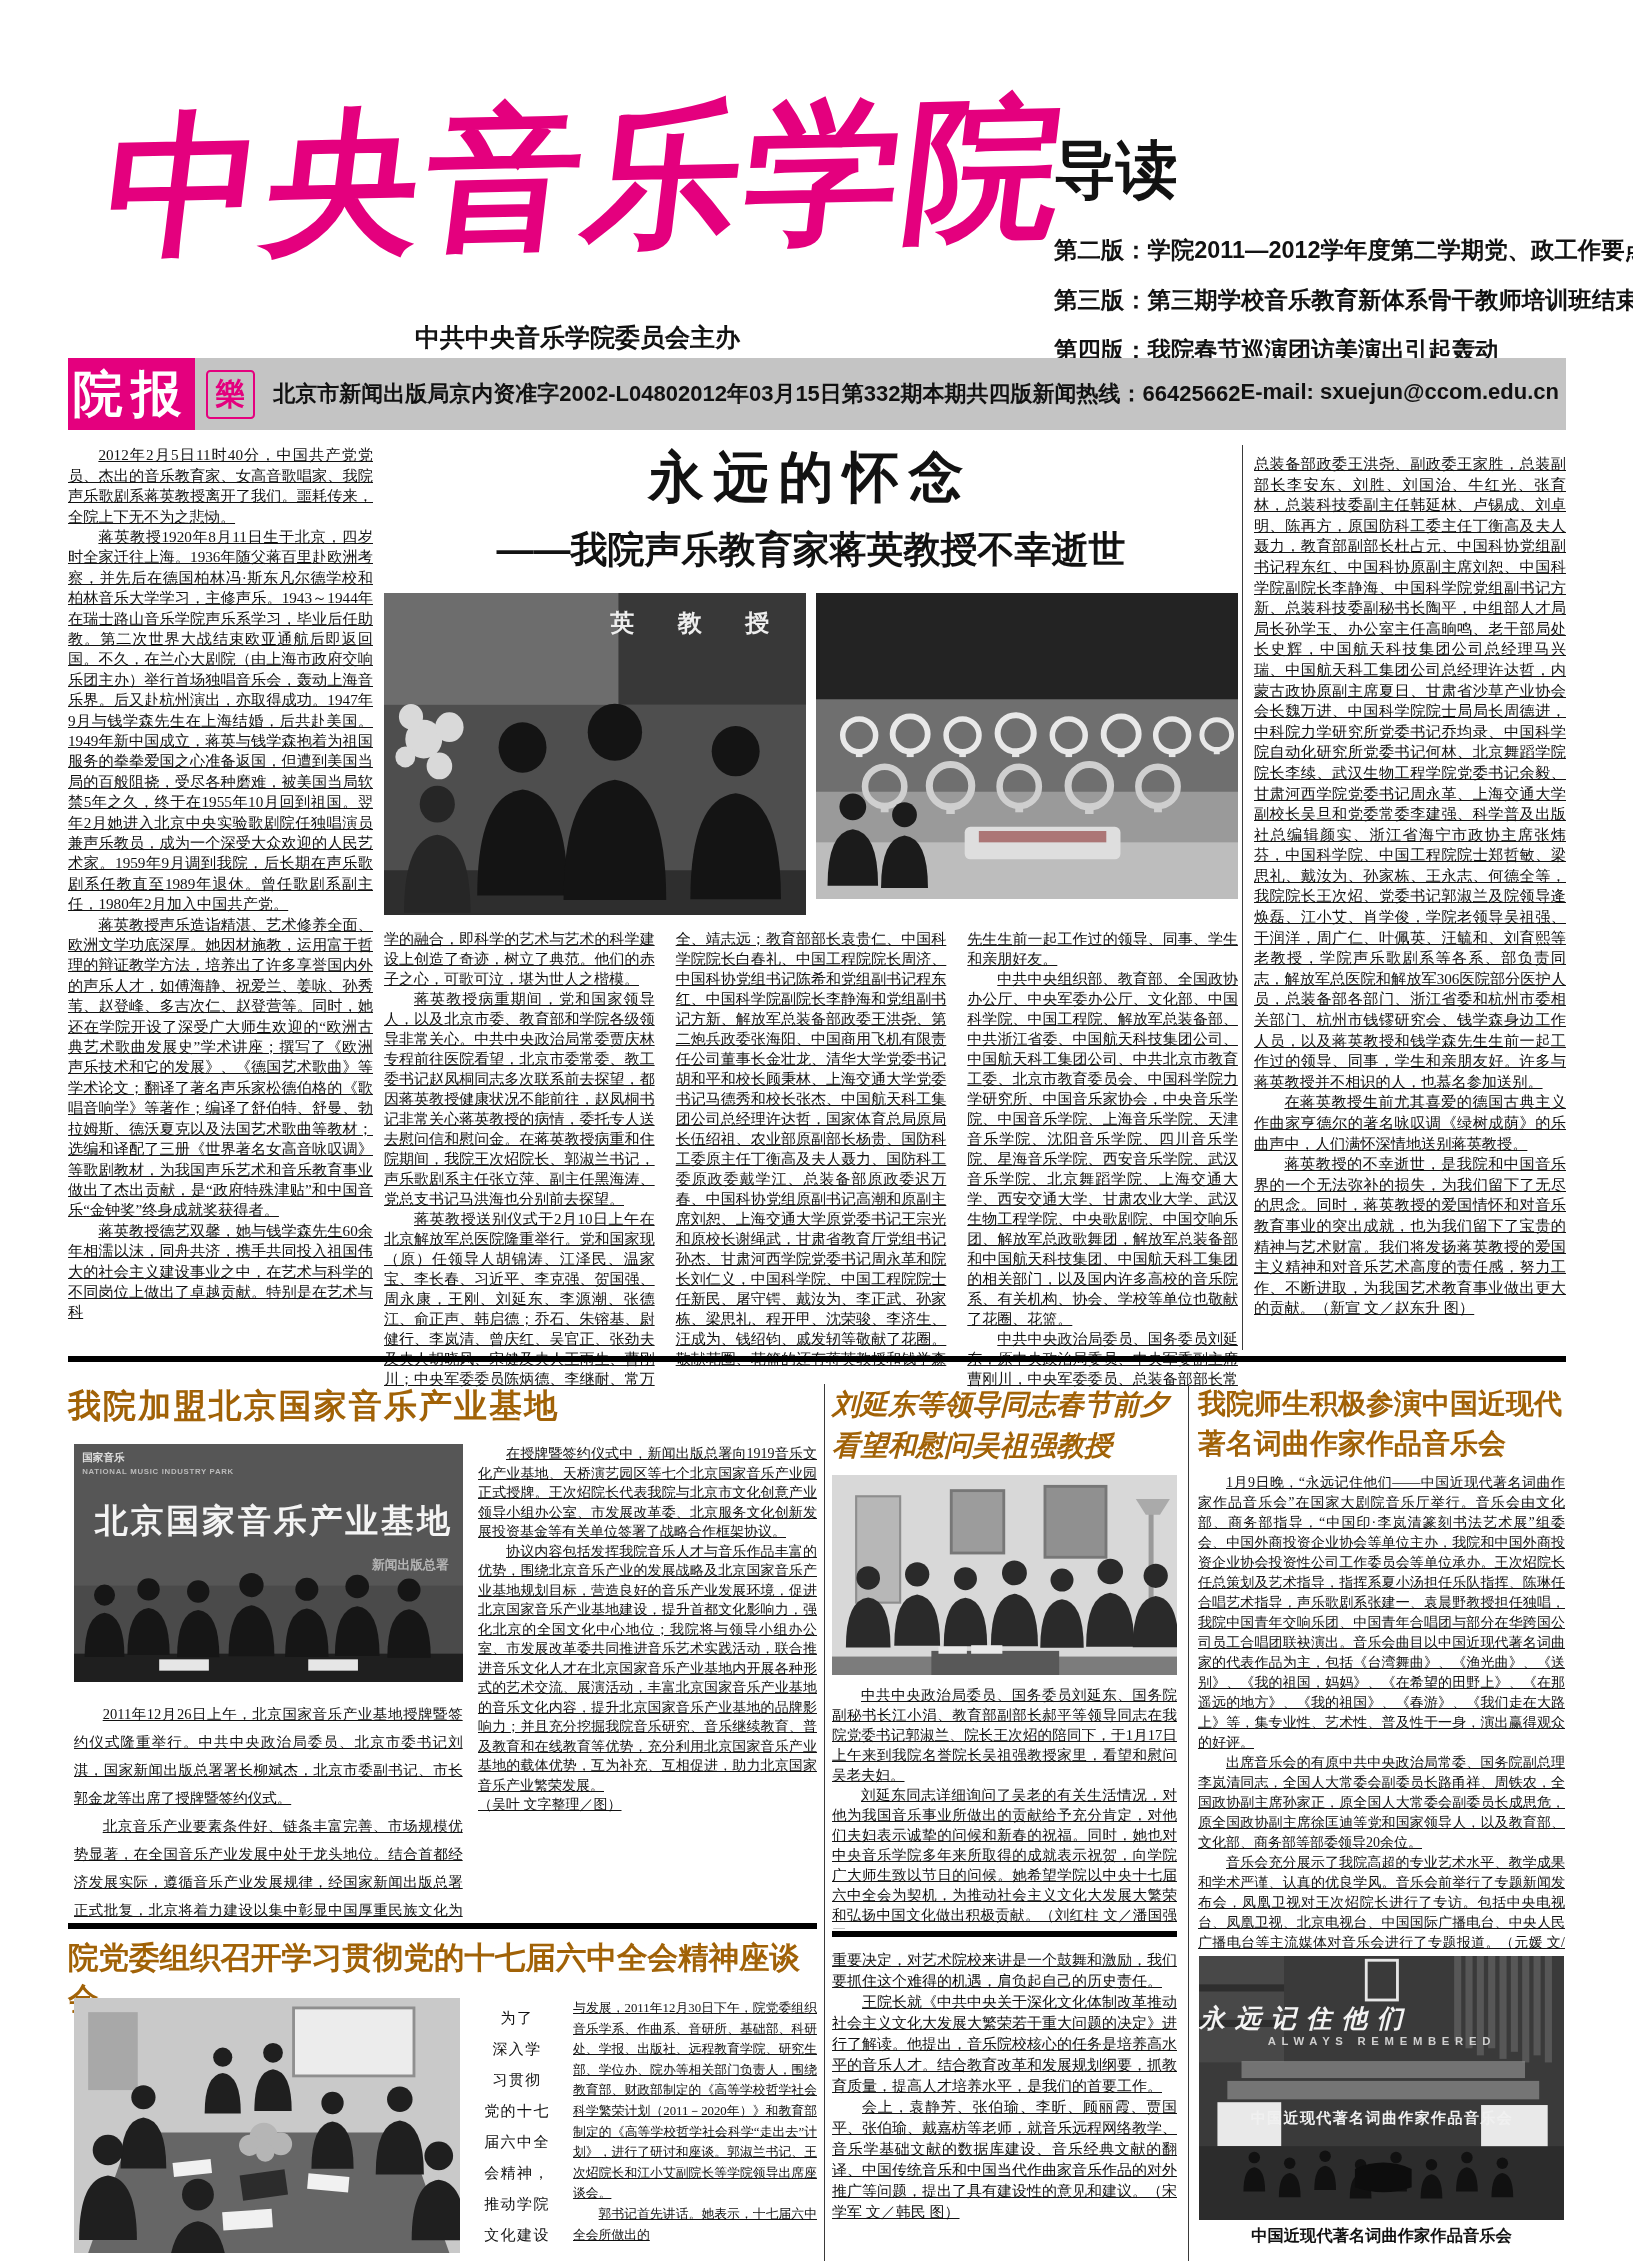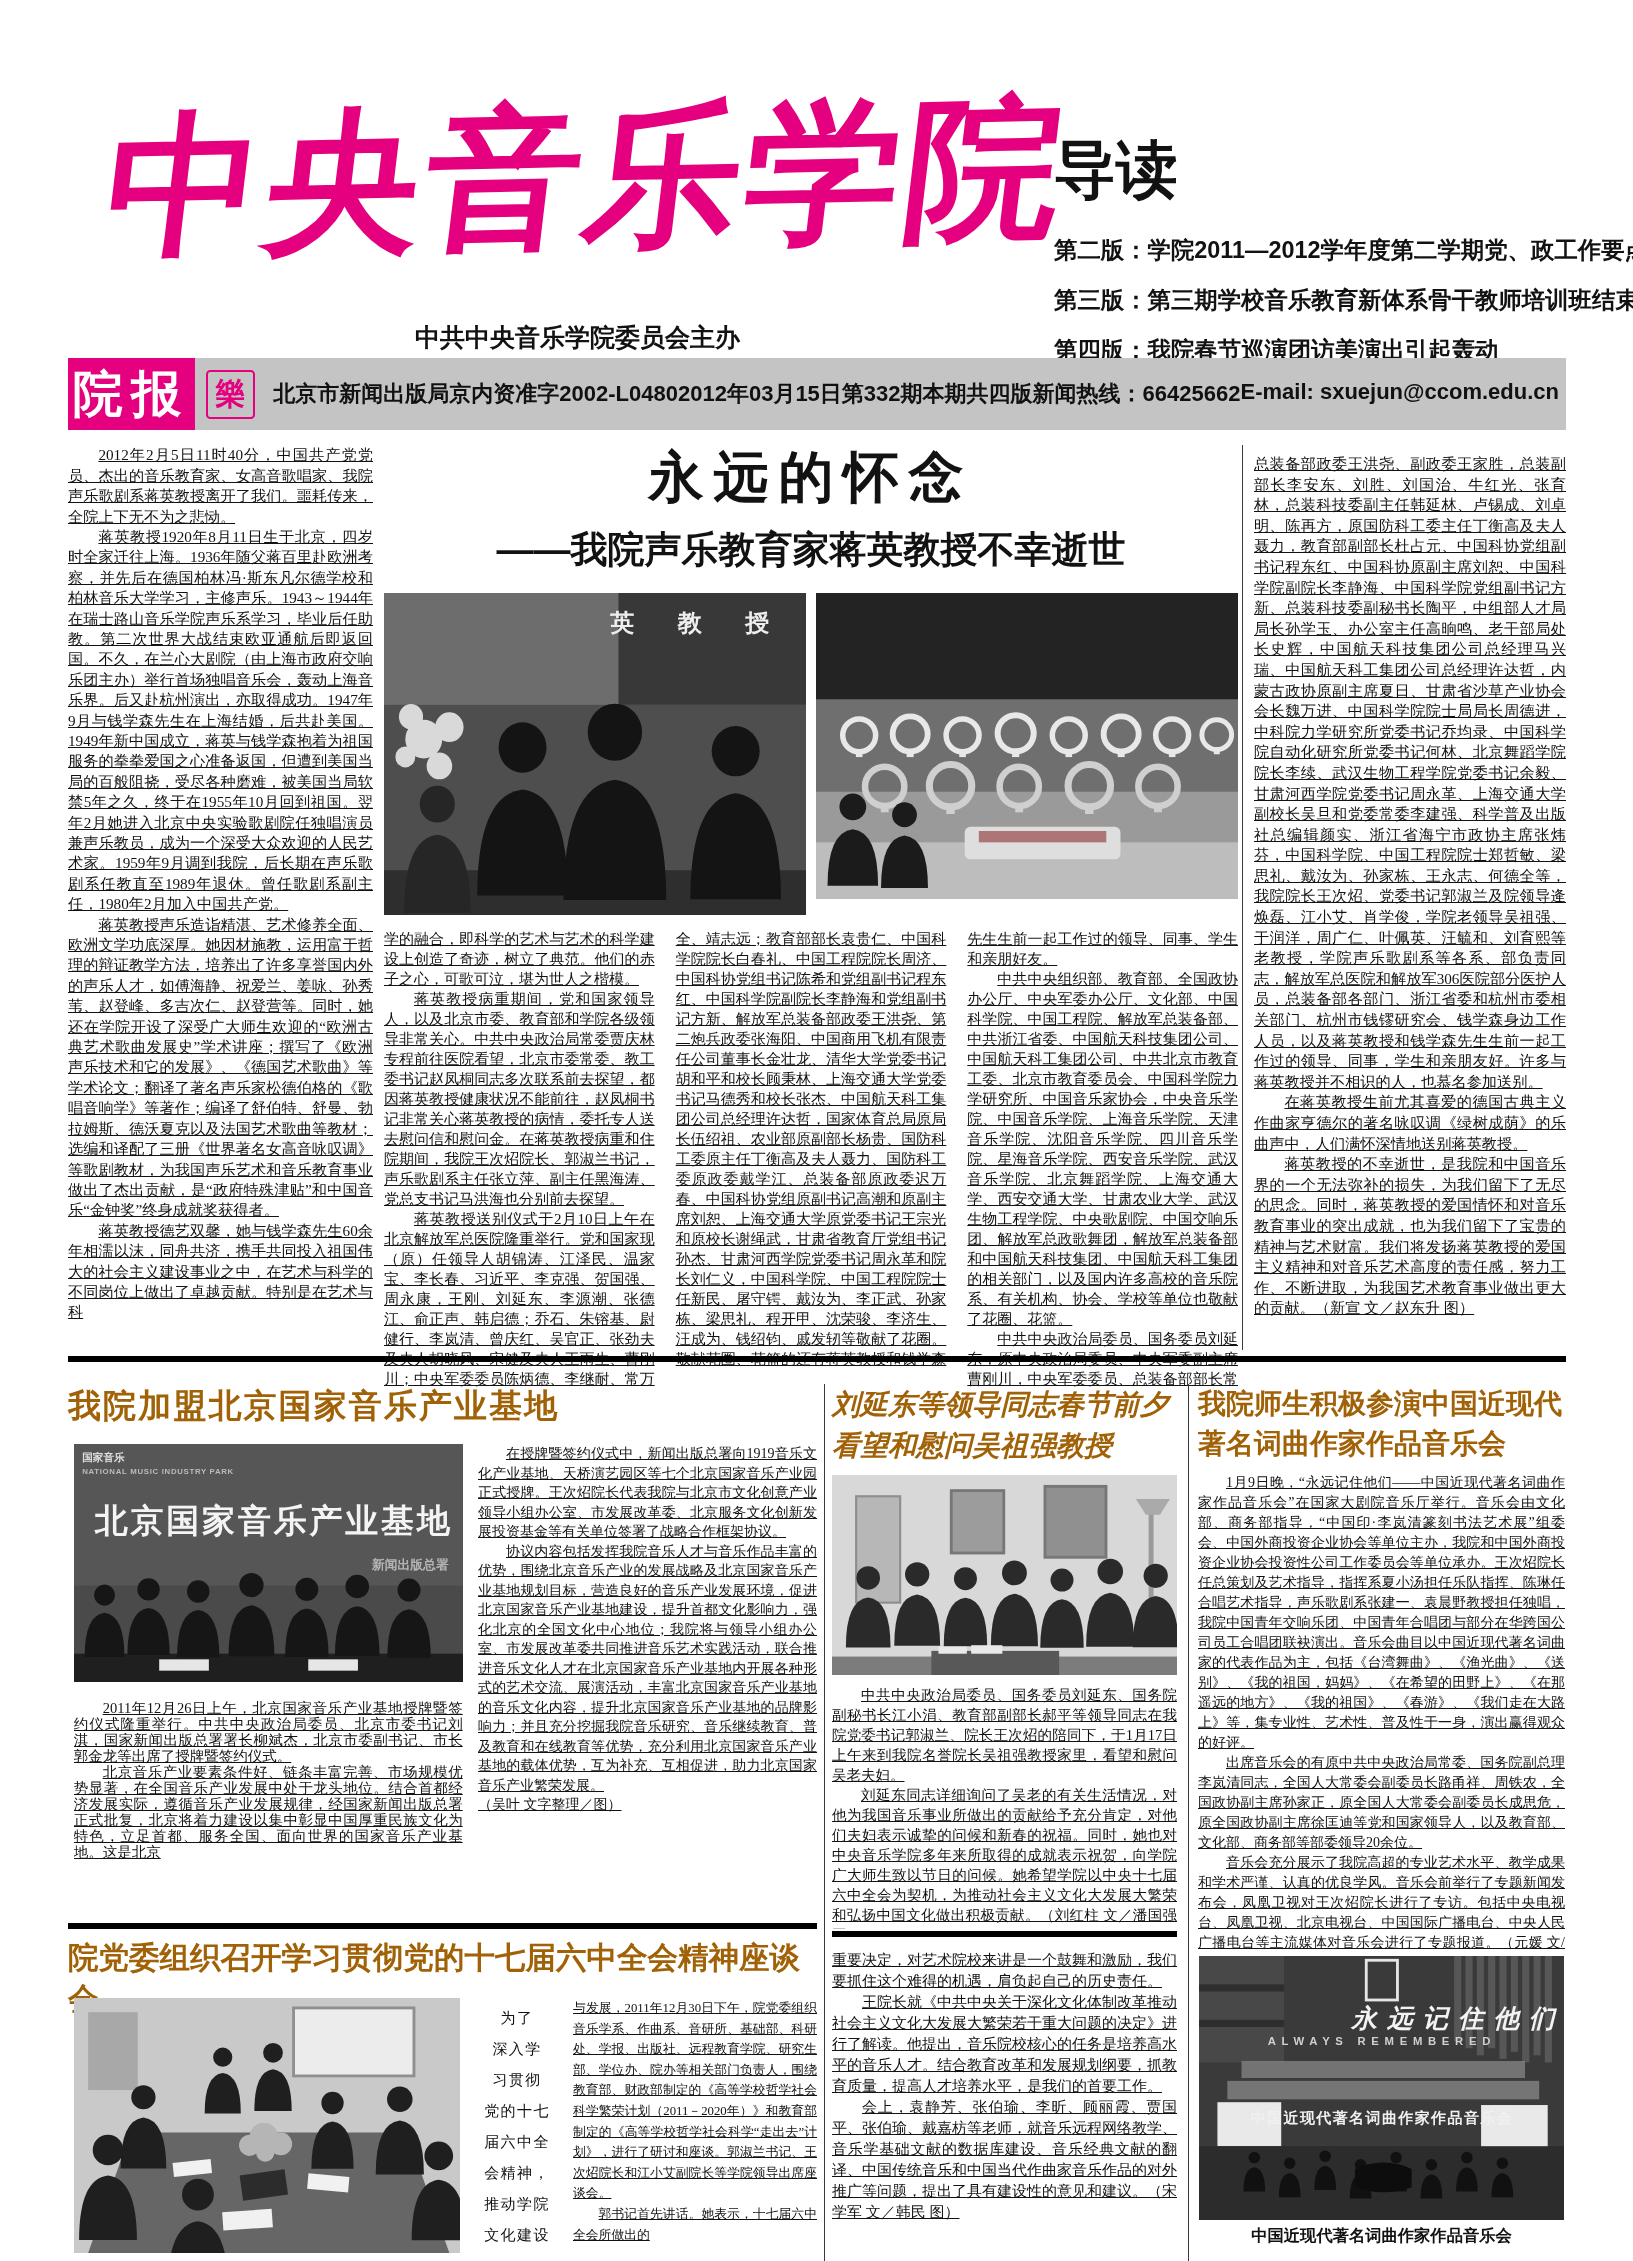--- a/index.html
+++ b/index.html
@@ -52,21 +52,21 @@
   .photo{position:relative;background:#555;overflow:hidden;}
   .photo svg{position:absolute;left:0;top:0;width:100%;height:100%;}
   .ph-text{position:absolute;color:#eeeeee;font-weight:bold;white-space:nowrap;}
 
   
   .row2{position:absolute;left:68px;top:1384px;width:1498px;height:877px;}
   .sec-title{color:#a16207;font-weight:bold;text-align:left;}
   .industry{position:absolute;left:0;top:0;width:749px;}
   .industry .sec-title{font-size:33px;letter-spacing:2.1px;}
   .ind-photo{position:absolute;left:5.7px;top:60px;width:389px;height:238px;}
-  .ind-below{position:absolute;left:5.7px;top:316px;width:389px;height:217px;font-size:14.5px;line-height:16px;overflow:hidden;}
+  .ind-below{position:absolute;left:5.7px;top:316px;width:389px;height:217px;font-size:14.5px;line-height:28px;overflow:hidden;}
   .ind-right{position:absolute;left:410px;top:60px;width:339px;height:474px;font-size:14px;line-height:19.5px;overflow:hidden;}
   .forum{position:absolute;left:0;top:554px;width:749px;}
   .forum .sec-title{font-size:30.5px;}
   .forum-photo{position:absolute;left:5.7px;top:60px;width:386px;height:255px;}
   .forum-mini{position:absolute;left:403px;top:65px;width:92px;font-size:15px;line-height:31px;text-align:center;letter-spacing:1.4px;}
   .forum-col1{position:absolute;left:505px;top:60px;width:244px;height:264px;font-size:12.8px;line-height:20.6px;overflow:hidden;}
 
   .visit{position:absolute;left:764px;top:0;width:345px;}
   .visit .sec-title{font-size:28px;line-height:41px;font-style:italic;}
   .visit-photo{position:absolute;left:0;top:91px;width:345px;height:200px;}
@@ -377,21 +377,21 @@
               <use href="#sym-person" x="160" y="266" width="36" height="70"></use>
               <use href="#sym-person" x="210" y="278" width="36" height="70"></use>
               <use href="#sym-person" x="260" y="268" width="36" height="70"></use>
               <use href="#sym-person" x="310" y="278" width="36" height="70"></use>
               <use href="#sym-person" x="360" y="268" width="36" height="70"></use>
               <use href="#sym-person" x="410" y="276" width="36" height="70"></use>
           </g>
           <path d="M220 300 q40 -18 80 0 l0 26 q-40 14 -80 0 Z" fill="#0d0d0d"></path>
           <rect x="236" y="6" width="44" height="56" fill="none" stroke="#e6e6e6" stroke-width="4"></rect>
         </svg>
-        <div class="ph-text" style="top:45px;left:0;width:100%;text-align:right;font-size:25.5px;color:#f3f3f3;letter-spacing:10px;font-style:italic;">永远记住他们</div>
+        <div class="ph-text" style="top:45px;left:0;width:100%;text-align:left;font-size:25.5px;color:#f3f3f3;letter-spacing:10px;font-style:italic;">永远记住他们</div>
         <div class="ph-text hd" style="top:79px;left:0;width:100%;text-align:center;font-size:11.3px;color:#cfcfcf;letter-spacing:5.7px;">ALWAYS REMEMBERED</div>
         <div class="ph-text hd" style="top:153px;left:0;width:100%;text-align:center;font-size:15px;color:#f0f0f0;letter-spacing:1.4px;">中国近现代著名词曲作家作品音乐会</div>
       </div>
       <div class="concert-caption">中国近现代著名词曲作家作品音乐会</div>
     </div>
   </div>
 </div>
 
 
 </body></html>

